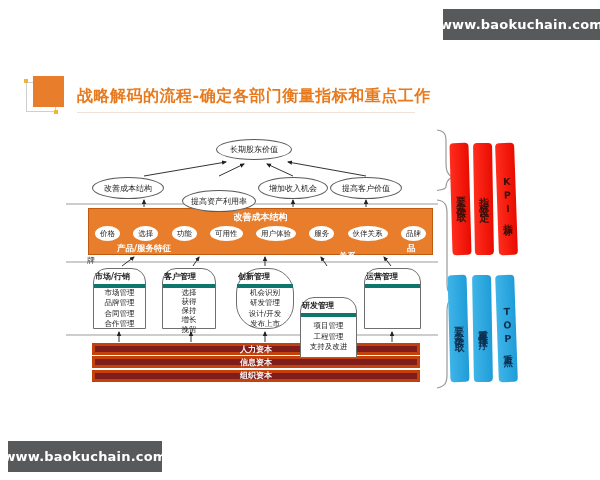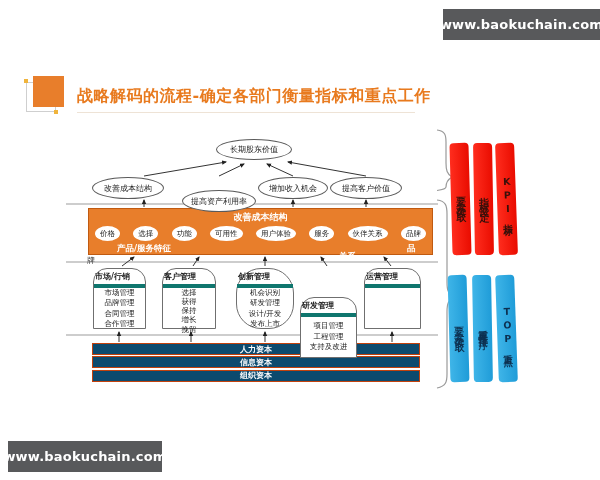--- a/index.html
+++ b/index.html
@@ -58,21 +58,21 @@
   }
   .col-header span{display:inline-block;}
   .col-items{
     flex:1;display:flex;flex-direction:column;justify-content:center;align-items:center;
     font-size:7.5px;line-height:10.5px;color:#222;white-space:nowrap;
   }
   .col-items.tight{line-height:9.3px;}
   
   .capital-bars{position:absolute;left:92px;top:343px;width:328px;}
   .capital-bar{
-    height:12px;background:#0c4a6e;border:1px solid #c2410c;box-sizing:border-box;
+    height:12px;background:#7f1d1d;border:3px solid #c2410c;box-sizing:border-box;
     margin-bottom:1.4px;display:flex;align-items:center;justify-content:center;
     color:#fff;font-weight:bold;font-size:8px;
   }
   
   .banners{position:absolute;display:flex;}
   .banners.red{left:451px;top:143px;height:112px;gap:4px;}
   .banners.blue{left:449px;top:275px;height:107px;gap:5px;}
   .banner{
     width:19px;height:100%;border-radius:4px;
     display:flex;align-items:center;justify-content:center;

